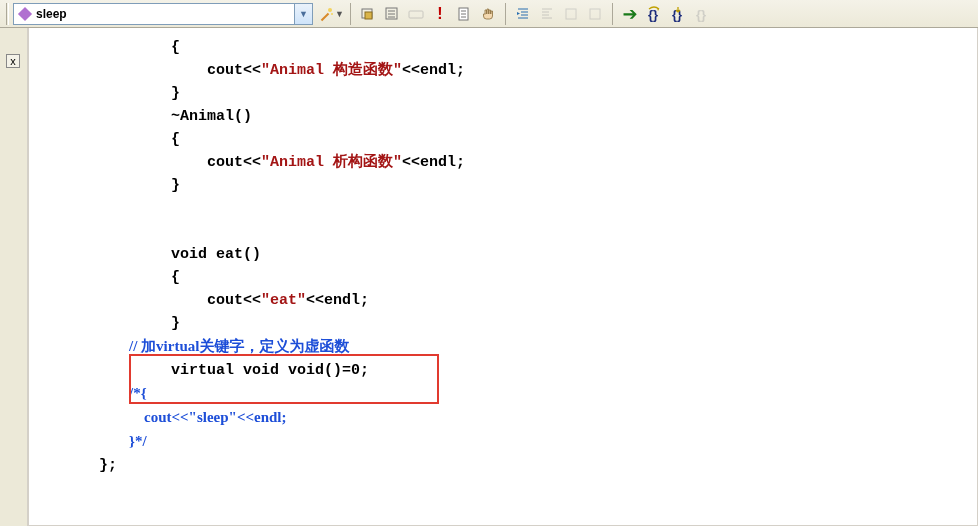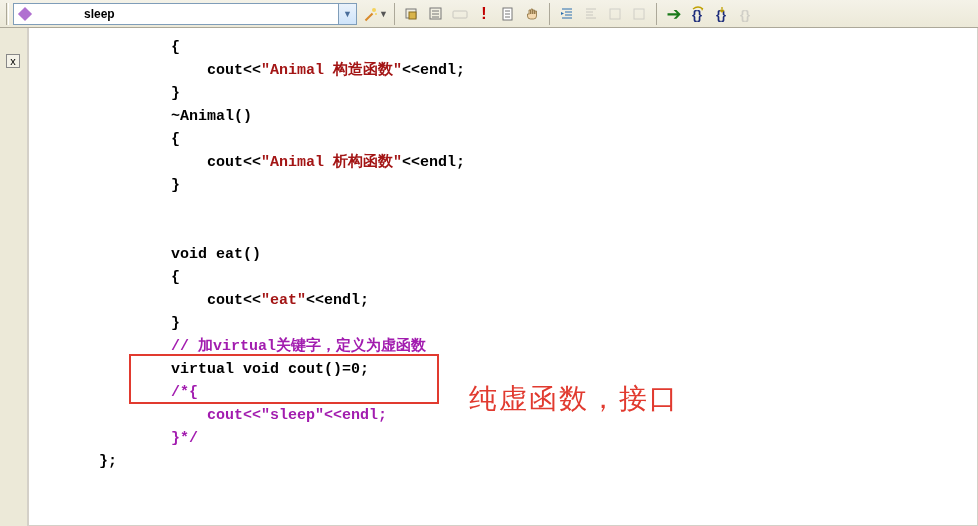--- a/index.html
+++ b/index.html
@@ -34,23 +34,22 @@
     border-left: 1px solid #aca899;
     border-right: 1px solid #fff;
     margin: 0 2px;
   }
   .combo {
     display: inline-flex;
     align-items: center;
     height: 22px;
     background: #fff;
     border: 1px solid #7f9db9;
-    width: 344px;
-    position: relative;
-    gap: 48px;
+    width: 300px;
+    position: relative;
   }
   .combo .diamond {
     width: 10px; height: 10px;
     transform: rotate(45deg);
     background: #b070d0;
     margin: 0 6px;
     flex-shrink: 0;
   }
   .combo .val {
     flex: 1;
@@ -109,21 +108,21 @@
     padding: 8px 8px 8px 70px;
     font-family: "Fixedsys", "Consolas", "Courier New", monospace;
     font-size: 15px;
     line-height: 23px;
     color: #000;
     white-space: pre;
     font-weight: bold;
   }
   .kw { color: #000000; }
   .str { color: #a31515; }
-  .cm { color: #a21caf; }
+  .cm { color: #1d4ed8; font-family: Liberation Serif, serif; }
   .num { color: #000; }
   .red-box {
     position: absolute;
     border: 2px solid #e13a2f;
     pointer-events: none;
   }
   .annot {
     position: absolute;
     color: #e13a2f;
     font-size: 28px;
@@ -246,22 +245,21 @@
 <span>        {</span>
 <span>            cout&lt;&lt;</span><span class="str">"Animal 析构函数"</span><span>&lt;&lt;endl;</span>
 <span>        }</span>
 <span></span>
 <span></span>
 <span>        </span><span class="kw">void</span><span> eat()</span>
 <span>        {</span>
 <span>            cout&lt;&lt;</span><span class="str">"eat"</span><span>&lt;&lt;endl;</span>
 <span>        }</span>
 <span class="cm">        // 加virtual关键字，定义为虚函数</span>
-<span>        </span><span class="kw">virtual</span><span> </span><span class="kw">void</span><span> cout()=</span><span class="num">0</span><span>;</span>
+<span>        </span><span class="kw">virtual</span><span> </span><span class="kw">void</span><span> void()=</span><span class="num">0</span><span>;</span>
 <span class="cm">        /*{</span>
 <span class="cm">            cout&lt;&lt;"sleep"&lt;&lt;endl;</span>
 <span class="cm">        }*/</span>
 <span>};</span></pre>
 
     <div class="red-box" style="left:100px; top:326px; width:310px; height:50px;"></div>
-    <div class="annot" style="left:440px; top:352px;">纯虚函数，接口</div>
   </div>
 </div>
 
 </body></html>

